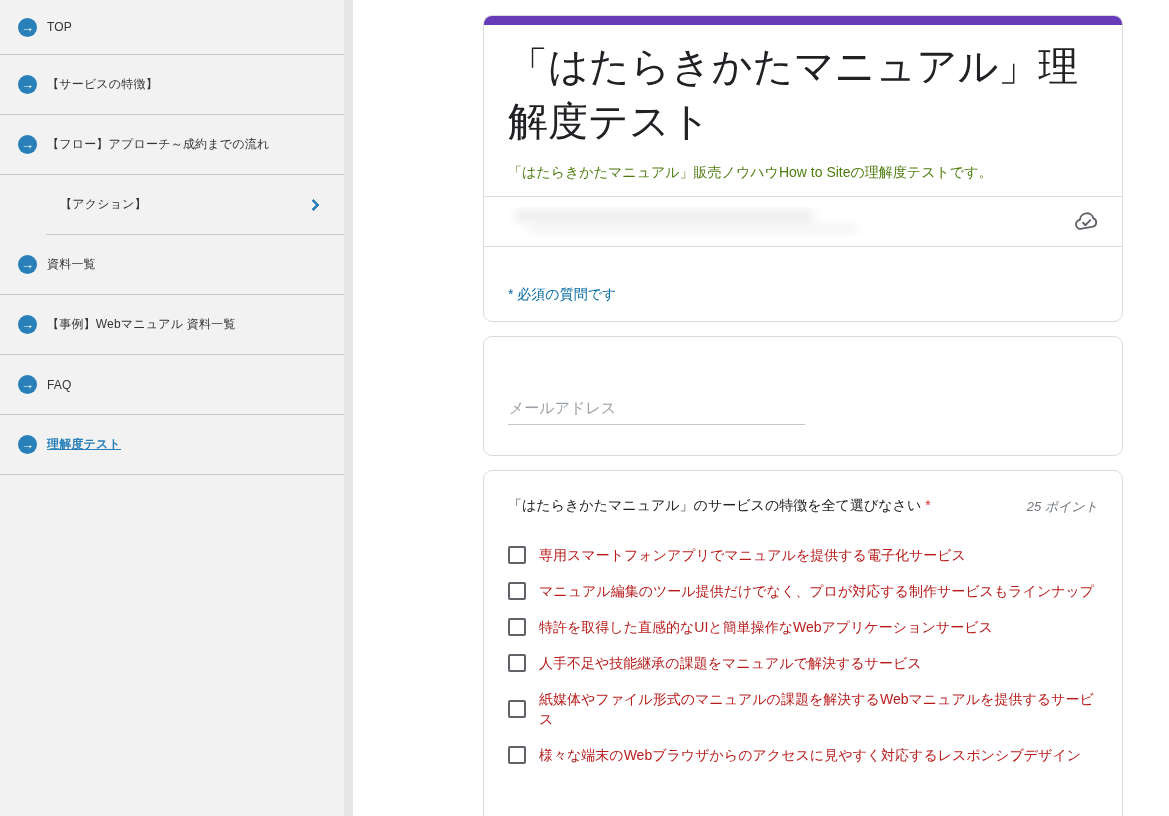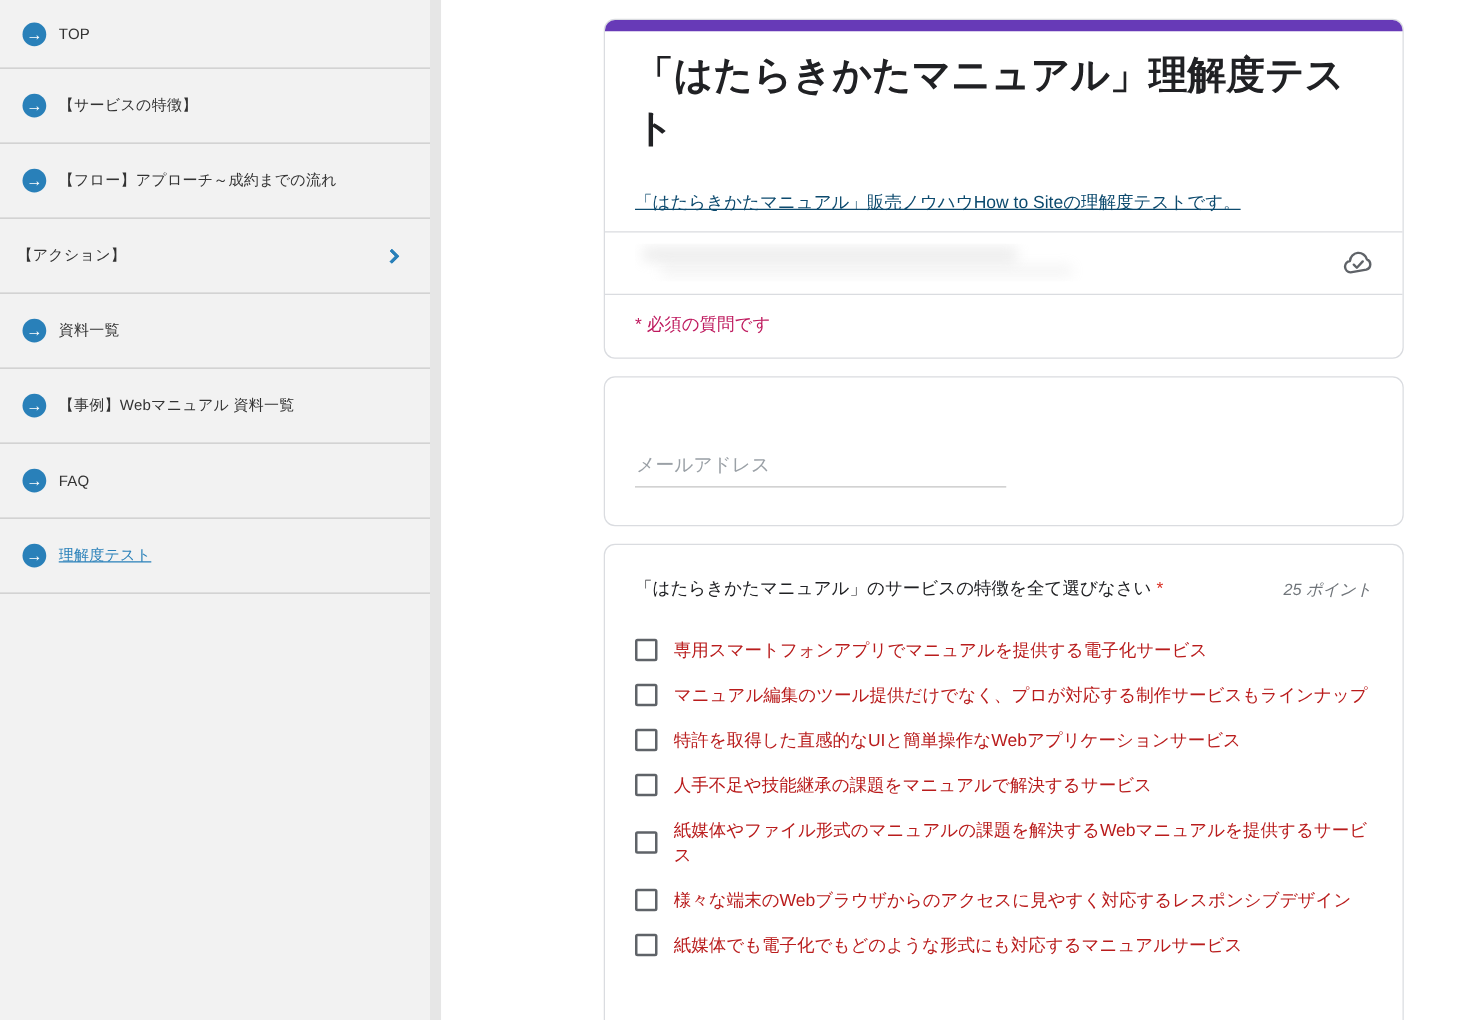--- a/index.html
+++ b/index.html
@@ -30,24 +30,24 @@
     background:var(--icon-blue,#2980b9);
     border-radius:50%;
     color:#ffffff;
     display:flex; align-items:center; justify-content:center;
     font-size:13px; font-weight:bold; line-height:1;
     margin-right:10px;
   }
   .nav-label { font-size:12px; color:#333333; letter-spacing:0.2px; }
   .nav-item.active .nav-label {
     color:var(--icon-blue,#2980b9);
-    font-weight:normal;
+    font-weight:bold;
     text-decoration:underline;
   }
-  .nav-item.expand { padding-left:14px; }
+  .nav-item.expand { padding-left:14px;margin-left:46px; }
   .chevron-right {
     position:absolute; right:26px; top:50%;
     width:9px; height:9px;
     border-top:3px solid var(--icon-blue,#2980b9);
     border-right:3px solid var(--icon-blue,#2980b9);
     transform:translateY(-50%) rotate(45deg);
     border-radius:1px;
   }
 
   
@@ -65,46 +65,47 @@
     position:relative;
   }
   .accent-bar {
     height:9px;
     background:var(--accent,#673ab7);
     border-radius:8px 8px 0 0;
   }
   .card-pad { padding:14px 24px 0 24px; }
 
   .form-title {
-    font-size:31px;
+    font-size:40px;
     line-height:1.38;
     color:#202124;
-    font-weight:700;
-  }
-  .form-desc { font-size:14px; color:#0c4a6e; margin-top:28px; padding-bottom:14px;text-decoration:underline; }
+    font-weight:400;
+  }
+  .form-desc { font-size:14px; color:#4d7c0f; margin-top:15px; padding-bottom:14px; }
 
   .hdivider { border-top:1px solid #dadce0; width:100%; }
 
   .account-row {
     height:49px;
     display:flex; align-items:center; justify-content:space-between;
     padding:0 22px 0 24px;
   }
   .smudge-wrap { position:relative; width:360px; height:30px; overflow:hidden; }
   .smudge {
     position:absolute; background:#bfbfbf; filter:blur(5px); opacity:0.30; border-radius:4px;
   }
   .smudge.s1 { left:6px; top:3px; width:300px; height:11px; }
   .smudge.s2 { left:20px; top:17px; width:330px; height:9px; opacity:0.18; }
   .cloud-icon { width:27px; height:27px; display:block; }
 
   .required-note {
     padding:15px 24px 17px 24px;
-    color:#be185d;
+    color:#0369a1;
     font-size:14px;
+    margin-top:24px;
   }
 
   
   .email-card { padding:22px 24px 30px 24px; }
   .q-label { font-size:14px; color:#202124; }
   .req-star { color:#d93025; padding-left:4px; }
   .email-input {
     display:block;
     margin-top:40px;
     width:297px;
@@ -234,22 +235,18 @@
             <span class="option-label">人手不足や技能継承の課題をマニュアルで解決するサービス</span>
           </div>
           <div class="option-row">
             <span class="checkbox"></span>
             <span class="option-label">紙媒体やファイル形式のマニュアルの課題を解決するWebマニュアルを提供するサービス</span>
           </div>
           <div class="option-row">
             <span class="checkbox"></span>
             <span class="option-label">様々な端末のWebブラウザからのアクセスに見やすく対応するレスポンシブデザイン</span>
           </div>
-          <div class="option-row">
-            <span class="checkbox"></span>
-            <span class="option-label">紙媒体でも電子化でもどのような形式にも対応するマニュアルサービス</span>
-          </div>
         </div>
       </section>
 
     </div>
   </main>
 </div>
 
 </body></html>

